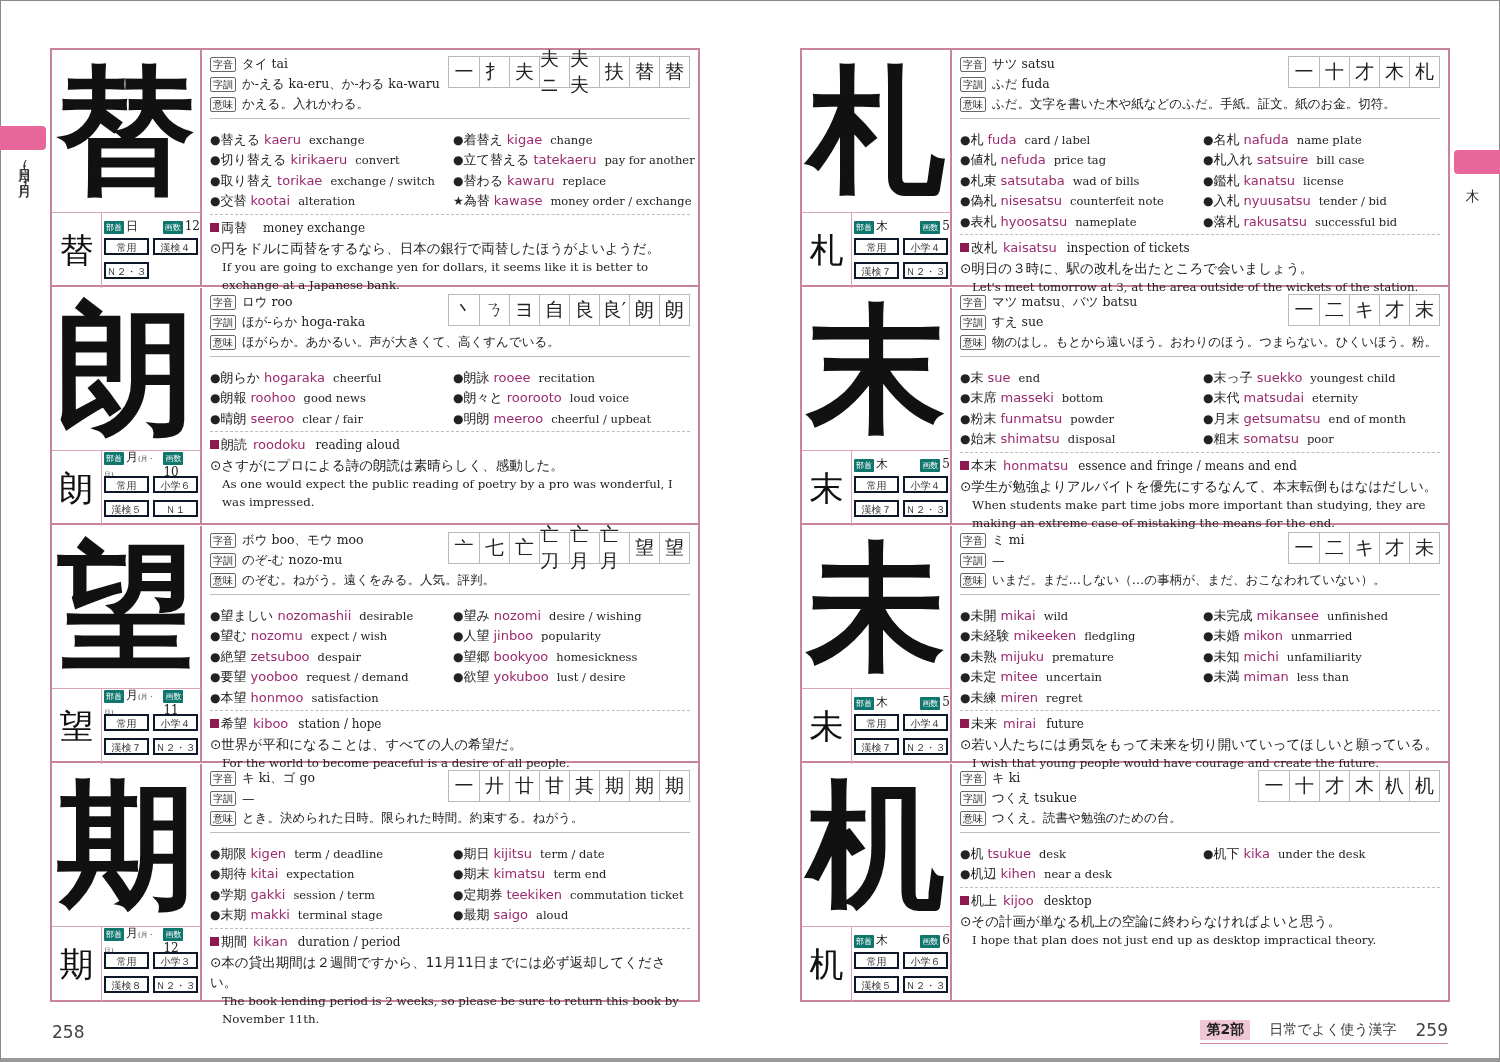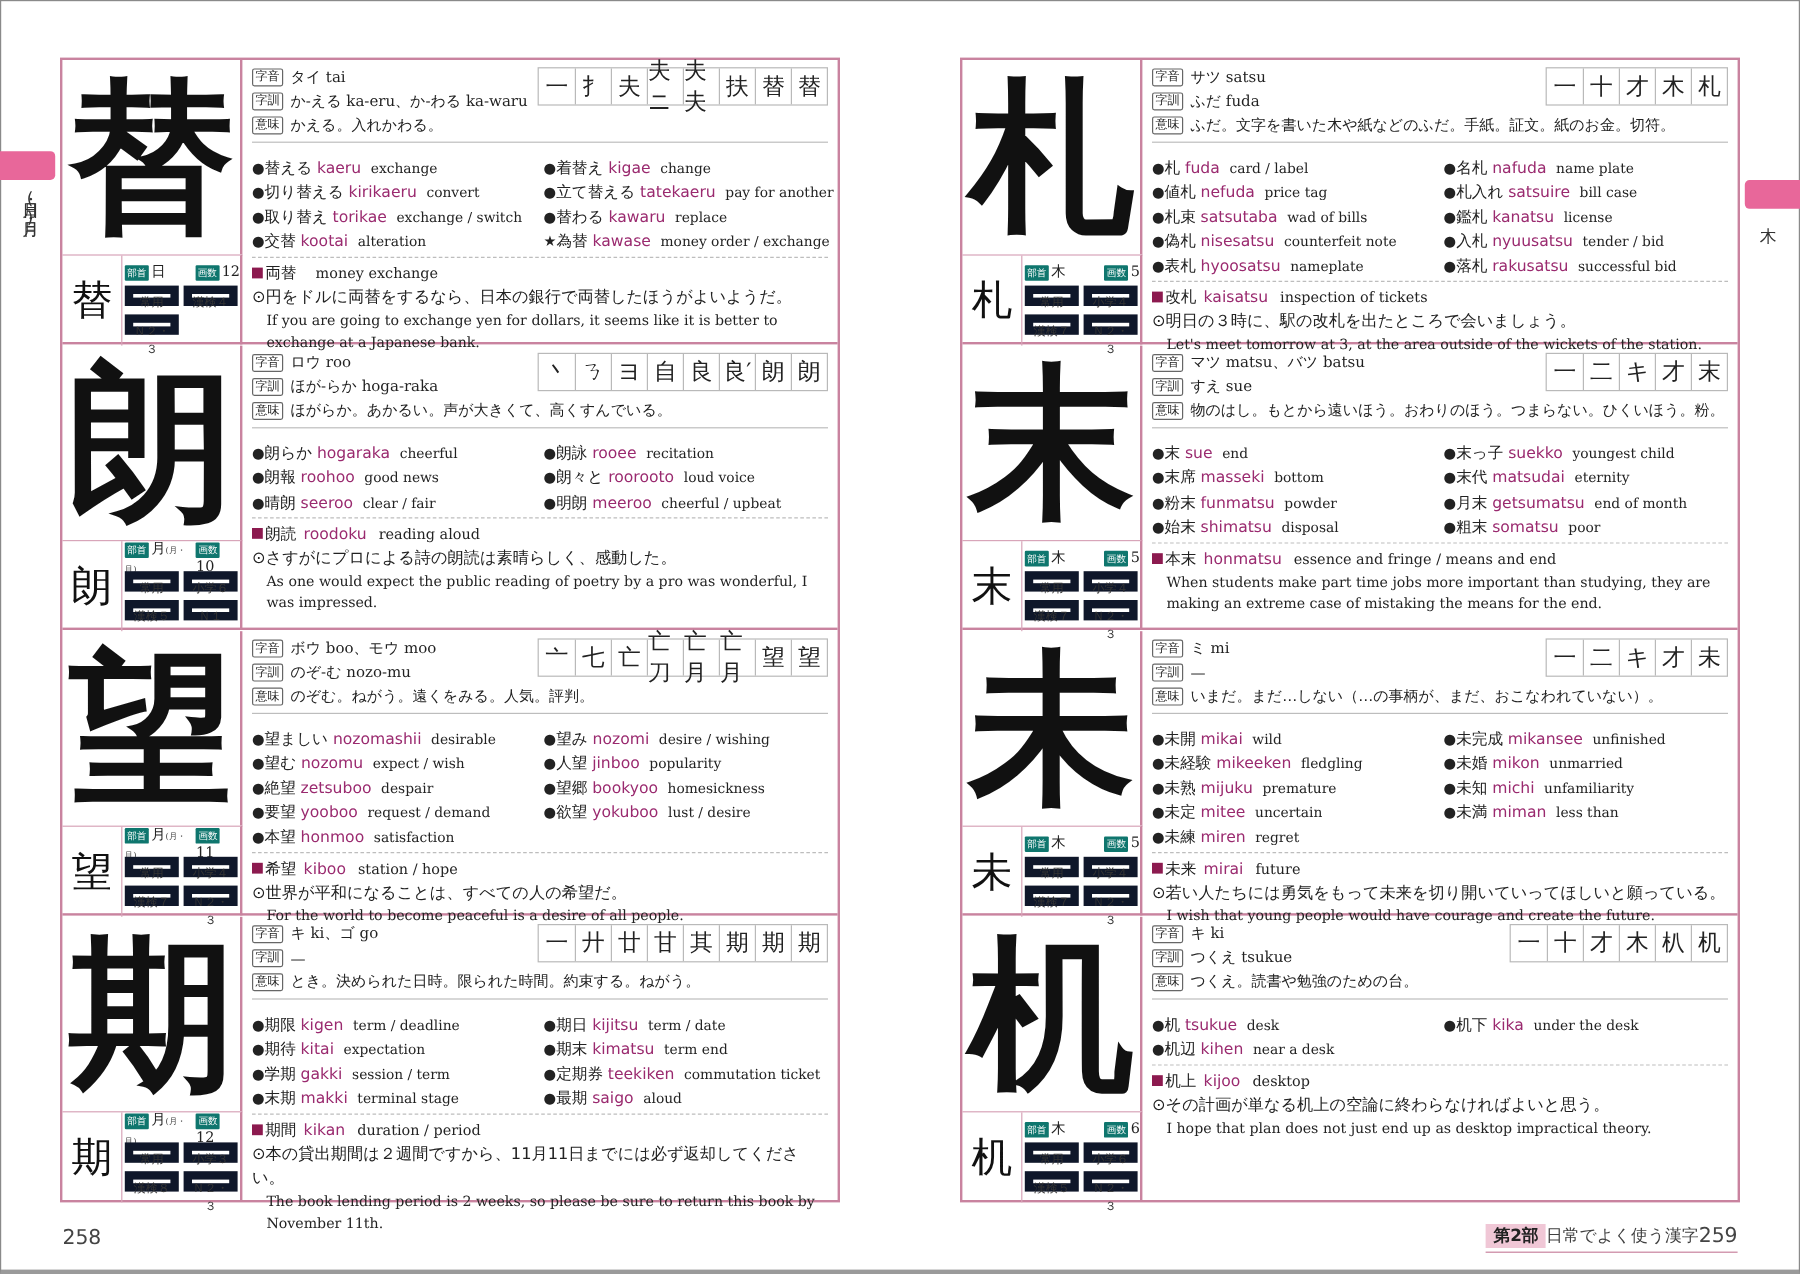--- a/index.html
+++ b/index.html
@@ -18,21 +18,21 @@
   .big-kanji-box { position: absolute; left: 0; top: 0; width: 150px; height: 162px; display: flex; align-items: center; justify-content: center; border-right: 2px solid #c9839f; }
   .big-kanji { font-family: "DejaVu Serif", serif; font-size: 138px; font-weight: bold; line-height: 1; color: #111; }
 
   .meta-box { position: absolute; left: 0; top: 162px; width: 150px; height: 75px; border-top: 1px solid #d8a5b9; border-right: 2px solid #c9839f; }
   .small-kanji { position: absolute; left: 0; top: 0; width: 50px; height: 75px; display: flex; align-items: center; justify-content: center; font-family: "DejaVu Sans", sans-serif; font-size: 34px; color: #111; border-right: 1px solid #d8a5b9; }
   .meta-info { position: absolute; left: 52px; top: 4px; width: 96px; }
   .meta-row1 { display: flex; align-items: center; justify-content: space-between; font-size: 12px; height: 18px; }
   .pill { display: inline-block; background: #0f766e; color: #fff; font-family: "DejaVu Sans", sans-serif; font-size: 8px; padding: 1px 2px; margin-right: 2px; border-radius: 1px; }
   .rad-note { font-size: 7px; color: #444; }
   .tags { display: flex; gap: 4px; margin-top: 3px; flex-wrap: wrap; }
-  .tag { display: inline-block; width: 45px; height: 17px; border: 7px solid #0f172a; font-family: "DejaVu Sans", sans-serif; font-size: 10px; text-align: center; line-height: 15px; color: #333; margin-bottom: 3px; }
+  .tag { display: inline-block; width: 45px; height: 17px; border: 2px solid #0f172a; font-family: "DejaVu Sans", sans-serif; font-size: 10px; text-align: center; line-height: 15px; color: #333; margin-bottom: 3px; }
 
   .content { position: absolute; left: 152px; top: 0; right: 0; bottom: 0; padding: 4px 8px 0 6px; font-size: 12px; }
   .reading-line { height: 20px; display: flex; align-items: center; gap: 6px; font-size: 12.5px; white-space: nowrap; }
   .label { display: inline-block; font-family: "DejaVu Sans", sans-serif; font-size: 10px; border: 1px solid #666; border-radius: 2px; padding: 0 2px; line-height: 13px; color: #222; }
 
   .strokes { position: absolute; top: 6px; right: 8px; display: flex; border: 1px solid #b9b9b9; }
   .stroke { width: 30px; height: 30px; border-left: 1px solid #b9b9b9; display: flex; align-items: center; justify-content: center; font-family: "DejaVu Sans", sans-serif; font-size: 19px; color: #222; }
   .stroke:first-child { border-left: none; }
 
   .vocab { margin-top: 4px; border-top: 1.5px solid #bdbdbd; padding-top: 12px; display: grid; grid-template-columns: 243px 243px; row-gap: 2px; }
@@ -51,21 +51,21 @@
 
   .side-tab { position: absolute; background: #e8679a; border-radius: 4px; }
   .side-tab.left { left: 0; top: 126px; width: 46px; height: 24px; border-radius: 0 4px 4px 0; }
   .side-tab.right { left: 1454px; top: 150px; width: 46px; height: 24px; border-radius: 4px 0 0 4px; }
   .side-label { position: absolute; font-family: "DejaVu Sans", sans-serif; font-size: 14px; color: #333; writing-mode: vertical-rl; text-orientation: upright; }
   .side-label.left { left: 16px; top: 158px; }
   .side-label.right { left: 1464px; top: 178px; }
 
   .page-num { position: absolute; font-family: "DejaVu Sans", sans-serif; font-size: 17px; color: #444; top: 1022px; }
   .page-num.left { left: 52px; }
-  .footer-right { position: absolute; right: 52px; top: 1020px; display: flex; align-items: center; gap: 0; border-bottom: 1px solid #c9839f; padding-bottom: 3px; }
+  .footer-right { position: absolute; right: 52px; top: 1020px; display: flex; align-items: center; gap: 19px; border-bottom: 1px solid #c9839f; padding-bottom: 3px; }
   .part-badge { background: #f0c7d6; font-family: "DejaVu Sans", sans-serif; font-size: 14px; padding: 1px 6px; color: #222; font-weight: bold; }
   .part-title { font-family: "DejaVu Sans", sans-serif; font-size: 14px; color: #404040; }
   .footer-right .page-num { position: static; }
 </style>
 </head>
 <body>
 
 <div class="spread"></div>
 
 <div class="side-tab left"></div>
@@ -412,20 +412,21 @@
           <div class="voc"><span>●</span><span class="jp">末っ子</span><span class="ro">suekko</span><span class="en">youngest child</span></div>
           <div class="voc"><span>●</span><span class="jp">末席</span><span class="ro">masseki</span><span class="en">bottom</span></div>
           <div class="voc"><span>●</span><span class="jp">末代</span><span class="ro">matsudai</span><span class="en">eternity</span></div>
           <div class="voc"><span>●</span><span class="jp">粉末</span><span class="ro">funmatsu</span><span class="en">powder</span></div>
           <div class="voc"><span>●</span><span class="jp">月末</span><span class="ro">getsumatsu</span><span class="en">end of month</span></div>
           <div class="voc"><span>●</span><span class="jp">始末</span><span class="ro">shimatsu</span><span class="en">disposal</span></div>
           <div class="voc"><span>●</span><span class="jp">粗末</span><span class="ro">somatsu</span><span class="en">poor</span></div>
         </div>
       <div class="example">
         <div class="key"><span class="sq"></span><span class="jp">本末</span><span class="ro">honmatsu</span><span>essence and fringe / means and end</span></div>
+        <div class="sent-jp">⊙学生が勉強よりアルバイトを優先にするなんて、本末転倒もはなはだしい。</div>
         <div class="sent-en">When students make part time jobs more important than studying, they are making an extreme case of mistaking the means for the end.</div>
       </div>
     </div>
   </div>
     <div class="entry" style="top: 476px;">
     <div class="big-kanji-box">
       <span class="big-kanji">未</span>
     </div>
     <div class="meta-box">
       <div class="small-kanji">未</div>

